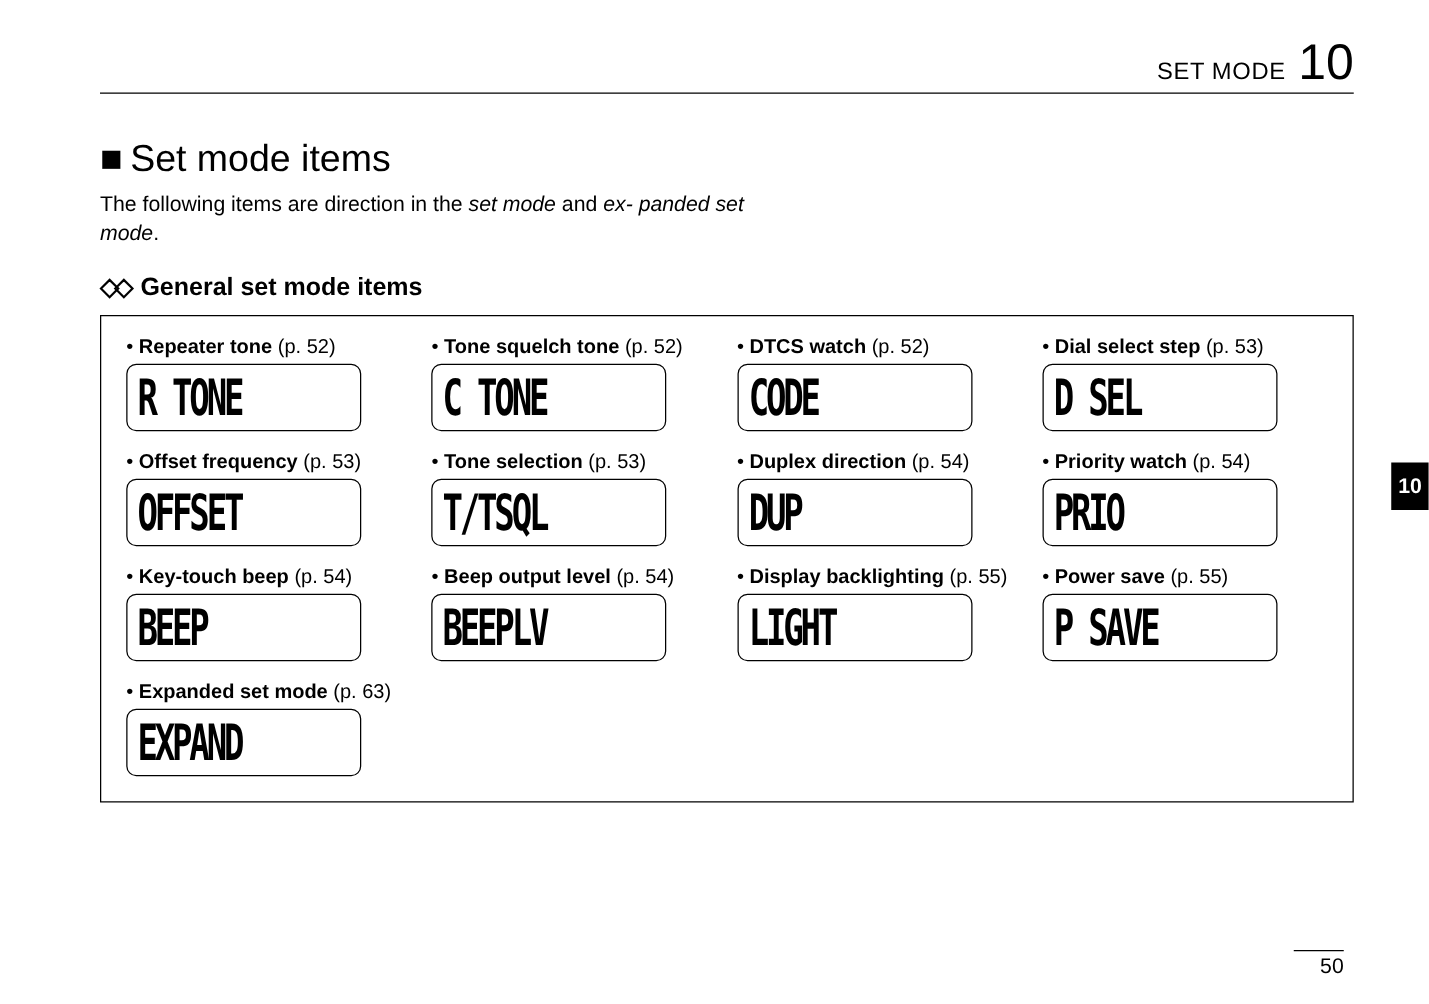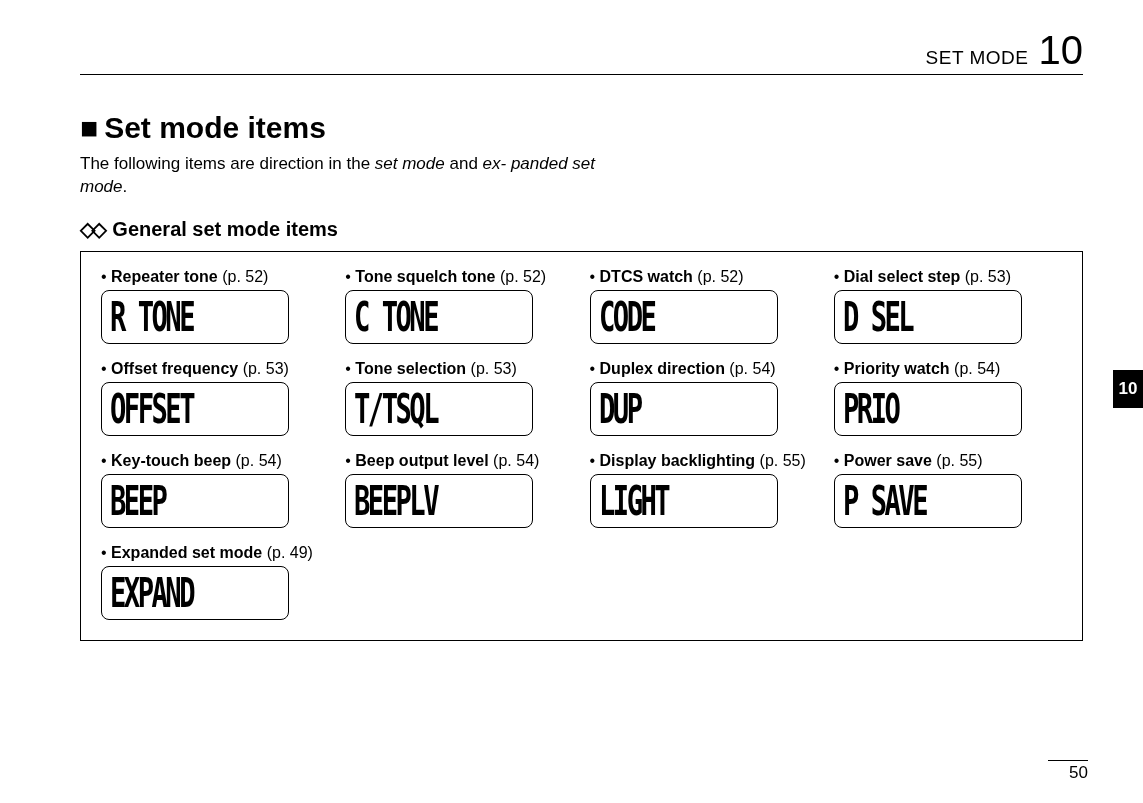--- a/index.html
+++ b/index.html
@@ -24,21 +24,21 @@
   .header-label {
     font-size: 19px;
     letter-spacing: 0.5px;
   }
   .header-num {
     font-size: 40px;
     line-height: 1;
   }
   .section-title {
     font-size: 30px;
-    font-weight: bold;
+    font-weight: normal;
     margin-bottom: 8px;
   }
   .section-title .bullet {
     font-size: 30px;
     margin-right: 6px;
   }
   .intro {
     font-size: 17px;
     margin-bottom: 18px;
     line-height: 1.35;
@@ -103,21 +103,21 @@
     background: #000;
     color: #fff;
     display: flex;
     align-items: center;
     justify-content: center;
     font-size: 17px;
     font-weight: bold;
   }
   .page-num {
     position: absolute;
-    right: 55px;
+    right: 68px;
     bottom: 20px;
     font-size: 17px;
     border-top: 1px solid #000;
     padding-top: 2px;
     text-align: right;
     width: 40px;
   }
 </style>
 </head>
 <body>
@@ -209,21 +209,21 @@
           <span>LIGHT</span>
         </div>
       </div>
       <div class="cell">
         <div class="item-label"><span>• </span><span class="bold">Power save</span> <span> (p. 55)</span></div>
         <div class="lcd">
           <span>P SAVE</span>
         </div>
       </div>
       <div class="cell">
-        <div class="item-label"><span>• </span><span class="bold">Expanded set mode</span> <span> (p. 49)</span></div>
+        <div class="item-label"><span>• </span><span class="bold">Expanded set mode</span> <span> (p. 63)</span></div>
         <div class="lcd">
           <span>EXPAND</span>
         </div>
       </div>
     </div>
 </div>
 
 <div class="side-tab">10</div>
 <div class="page-num">50</div>
 

